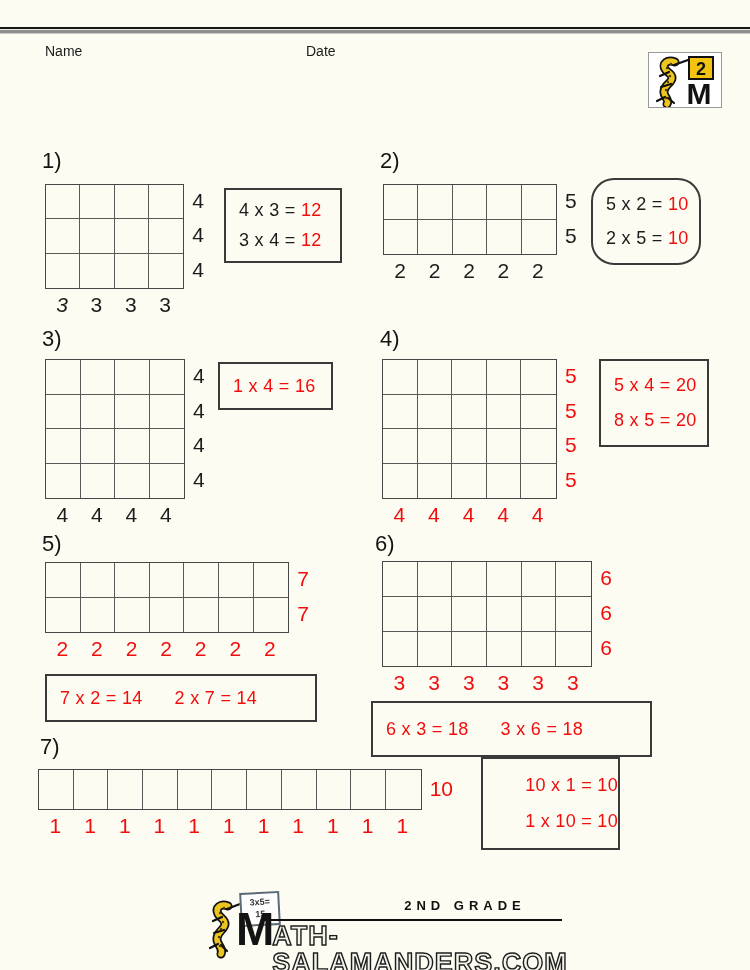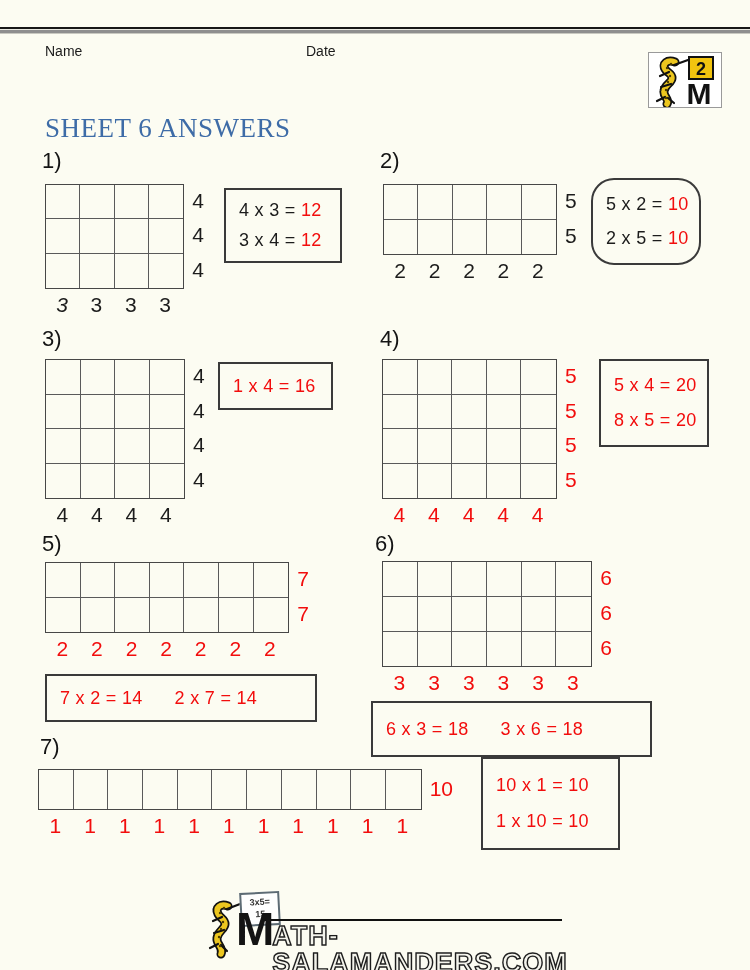--- a/index.html
+++ b/index.html
@@ -103,21 +103,20 @@
       <path d="M25 12 L39 7 M20 19 L11 23 M22 31 L12 34 M16 44 L8 48 M19 45 L25 50" stroke="#111" stroke-width="2.2" stroke-linecap="round"></path>
       <circle cx="22" cy="11" r="1.2" fill="#4d3c00"></circle>
         <circle cx="18" cy="15" r="1.2" fill="#4d3c00"></circle>
       <circle cx="21" cy="23" r="1.2" fill="#4d3c00"></circle>
         <circle cx="19" cy="29" r="1.2" fill="#4d3c00"></circle>
       <circle cx="17" cy="37" r="1.2" fill="#4d3c00"></circle>
         <circle cx="17" cy="45" r="1.2" fill="#4d3c00"></circle>
     </svg>
   </div>
 
-  <div id="title2" class="title-line">SHEET 6 ANSWERS</div>
 
   <div id="problems">
       <div class="problem-number" style="left: 42px; top: 148px;">1)</div>
       <div class="array-grid" style="left: 45px; top: 184px; grid-template-columns: repeat(4, 34.3px); grid-template-rows: repeat(3, 34.3px);">
         <div class="cell"></div>
         <div class="cell"></div>
         <div class="cell"></div>
         <div class="cell lc"></div>
         <div class="cell"></div>
         <div class="cell"></div>
@@ -338,21 +337,21 @@
         <span class="red-label">1</span>
         <span class="red-label">1</span>
         <span class="red-label">1</span>
         <span class="red-label">1</span>
         <span class="red-label">1</span>
         <span class="red-label">1</span>
         <span class="red-label">1</span>
         <span class="red-label">1</span>
         <span class="red-label">1</span>
       </div>
-      <div class="answer-box" style="left: 481px; top: 757px; width: 139px; height: 93px;">
+      <div class="answer-box" style="left: 481px; top: 757px; width: 139px; height: 93px; text-align: right;">
         <div class="eq-line"><span class="seg-r">10 x 1 = 10</span></div>
         <div class="eq-line"><span class="seg-r">1 x 10 = 10</span></div>
       </div>
     </div>
 
   <div class="footer">
     <svg class="sal-svg" style="left:4px;top:8px" width="44" height="62" viewBox="0 0 44 62">
       <path d="M24 8 C16 5 11 10 14 16 C16 20 21 21 21 26 C21 31 14 33 13 40 C12 47 20 49 17 56" fill="none" stroke="#111" stroke-width="9" stroke-linecap="round"></path>
       <path d="M24 8 C16 5 11 10 14 16 C16 20 21 21 21 26 C21 31 14 33 13 40 C12 47 20 49 17 56" fill="none" stroke="#ecc61f" stroke-width="5.5" stroke-linecap="round"></path>
       <path d="M23 11 L36 6 M18 19 L9 23 M20 32 L10 35 M14 46 L6 50 M17 47 L23 53" stroke="#111" stroke-width="2.2" stroke-linecap="round"></path>
@@ -360,20 +359,21 @@
         <circle cx="16" cy="15" r="1.2" fill="#4d3c00"></circle>
       <circle cx="19" cy="24" r="1.2" fill="#4d3c00"></circle>
         <circle cx="17" cy="31" r="1.2" fill="#4d3c00"></circle>
       <circle cx="15" cy="39" r="1.2" fill="#4d3c00"></circle>
         <circle cx="16" cy="48" r="1.2" fill="#4d3c00"></circle>
     </svg>
     <div class="footer-sign">
       <div>3x5=</div>
       <div>15</div>
     </div>
+    <div class="footer-grade">2ND GRADE</div>
     <div class="footer-line"></div>
     <div class="footer-word">
       <span class="footer-big-m">M</span>
       <span class="footer-outline">ATH-SALAMANDERS.COM</span>
     </div>
   </div>
 
 </div>
 
 </body></html>

